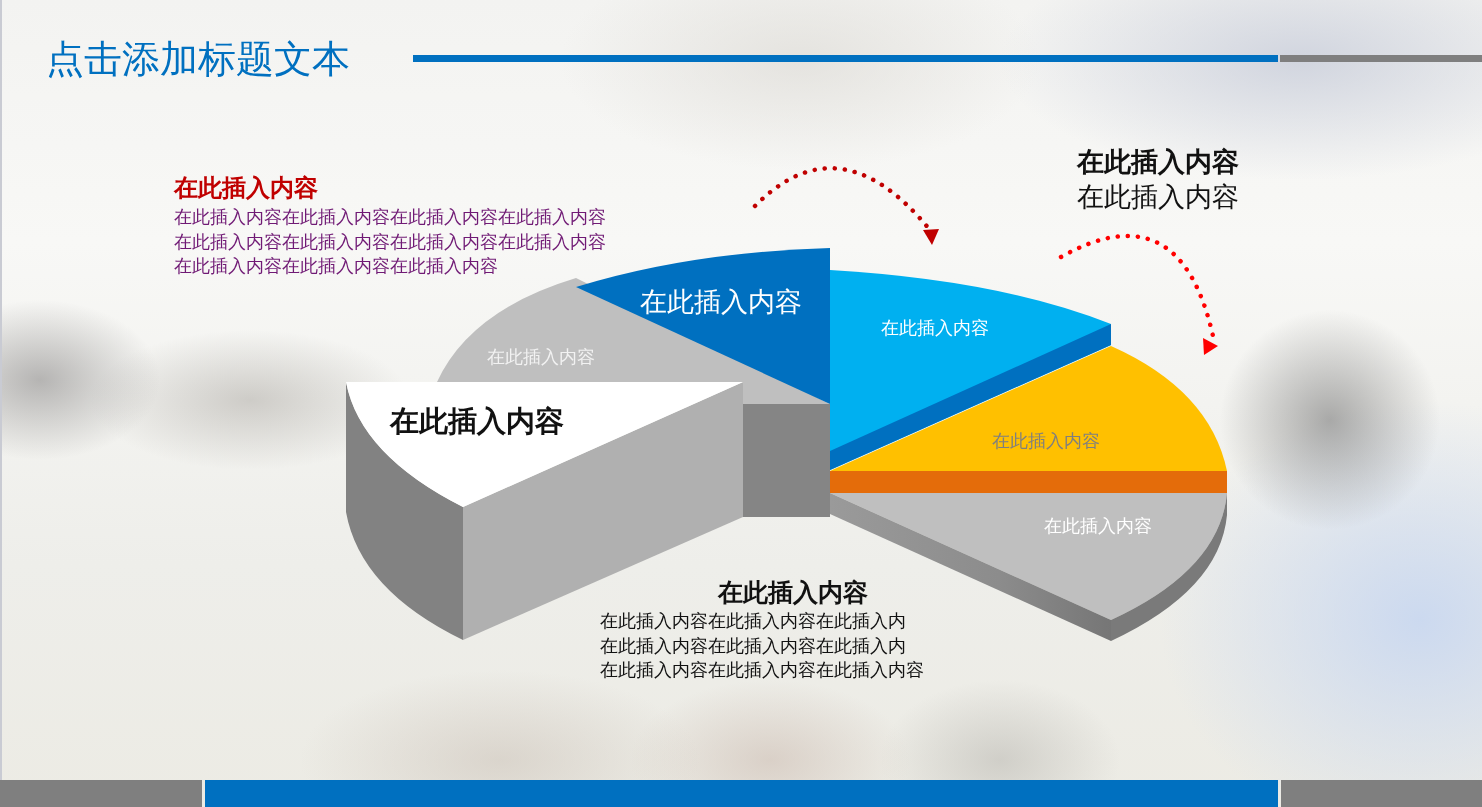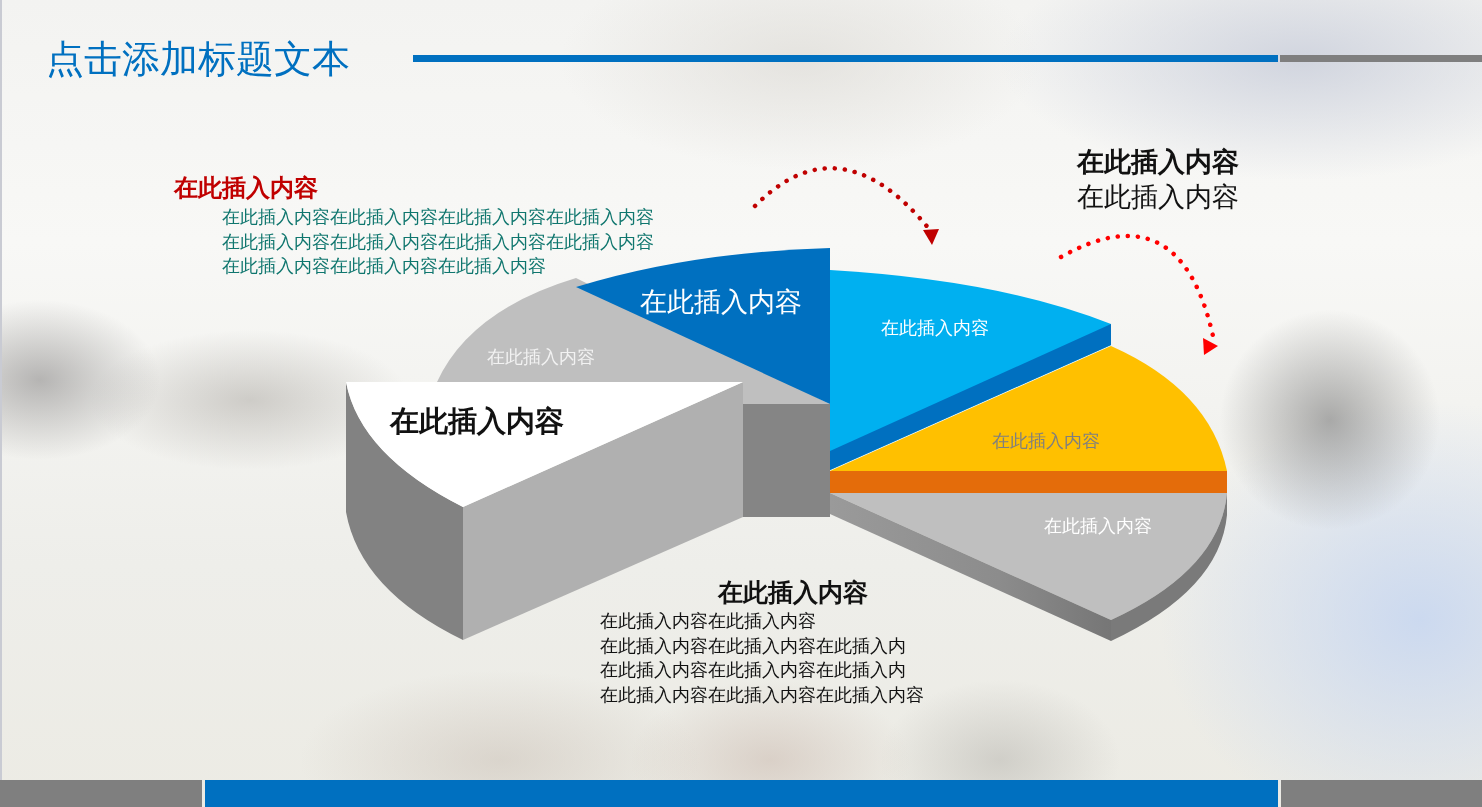--- a/index.html
+++ b/index.html
@@ -33,21 +33,21 @@
   .title-line-gray { position: absolute; left: 1280px; top: 55px; width: 202px; height: 7px; background: #7f7f7f; }
 
   .foot-gray-left { position: absolute; left: 0; top: 780px; width: 202px; height: 27px; background: #7f7f7f; }
   .foot-blue { position: absolute; left: 205px; top: 780px; width: 1073px; height: 27px; background: #0070c0; }
   .foot-gray-right { position: absolute; left: 1281px; top: 780px; width: 201px; height: 27px; background: #7f7f7f; }
 
   svg.pie { position: absolute; left: 0; top: 0; }
 
   .text-block { position: absolute; white-space: nowrap; }
   .tl-head { left: 174px; top: 172px; font-size: 24px; font-weight: bold; color: #c00000; line-height: 32px; }
-  .tl-body { left: 174px; top: 205px; font-size: 18px; color: #0f766e; line-height: 24.5px; margin-left: 48px; }
+  .tl-body { left: 174px; top: 205px; font-size: 18px; color: #701a75; line-height: 24.5px; }
 
   .tr-head { left: 1077px; top: 145px; font-size: 27px; font-weight: bold; color: #111; line-height: 34px; }
   .tr-sub  { left: 1077px; top: 180px; font-size: 27px; color: #111; line-height: 34px; }
 
   .bm-head { left: 718px; top: 576px; font-size: 25px; font-weight: bold; color: #111; line-height: 34px; }
   .bm-body { left: 600px; top: 609px; font-size: 18px; color: #111; line-height: 24.7px; }
 
   .lbl { position: absolute; white-space: nowrap; }
   .lbl-blue { left: 640px; top: 284px; font-size: 27px; color: #ffffff; }
   .lbl-grey-back { left: 487px; top: 345px; font-size: 18px; color: #f2f2f2; }
@@ -136,21 +136,20 @@
   <div>在此插入内容在此插入内容在此插入内容在此插入内容</div>
   <div>在此插入内容在此插入内容在此插入内容在此插入内容</div>
   <div>在此插入内容在此插入内容在此插入内容</div>
 </div>
 
 <div class="text-block tr-head">在此插入内容</div>
 <div class="text-block tr-sub">在此插入内容</div>
 
 <div class="text-block bm-head">在此插入内容</div>
 <div class="text-block bm-body">
-  <div>在此插入内容在此插入内容</div>
   <div>在此插入内容在此插入内容在此插入内</div>
   <div>在此插入内容在此插入内容在此插入内</div>
   <div>在此插入内容在此插入内容在此插入内容</div>
 </div>
 
 <div class="foot-gray-left"></div>
 <div class="foot-blue"></div>
 <div class="foot-gray-right"></div>
 
 </body></html>

